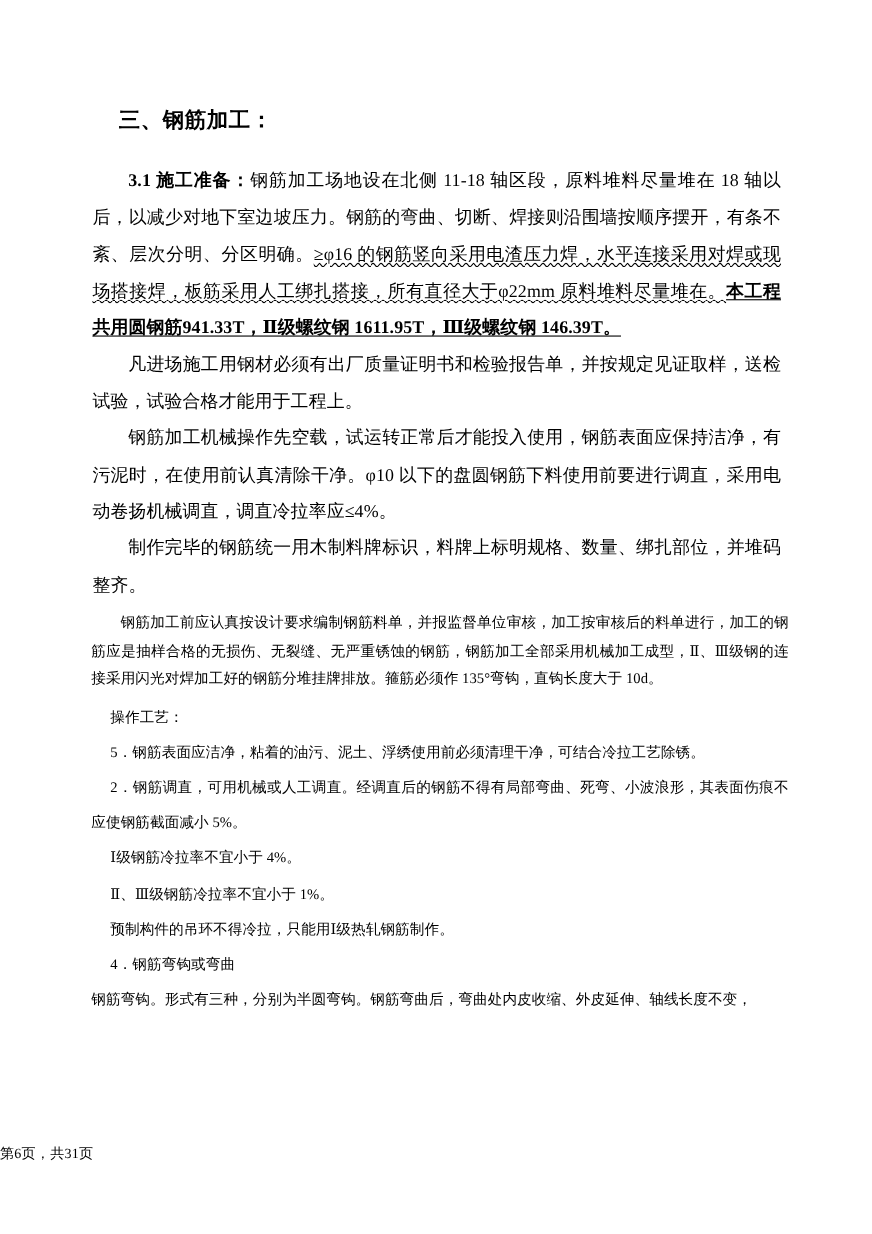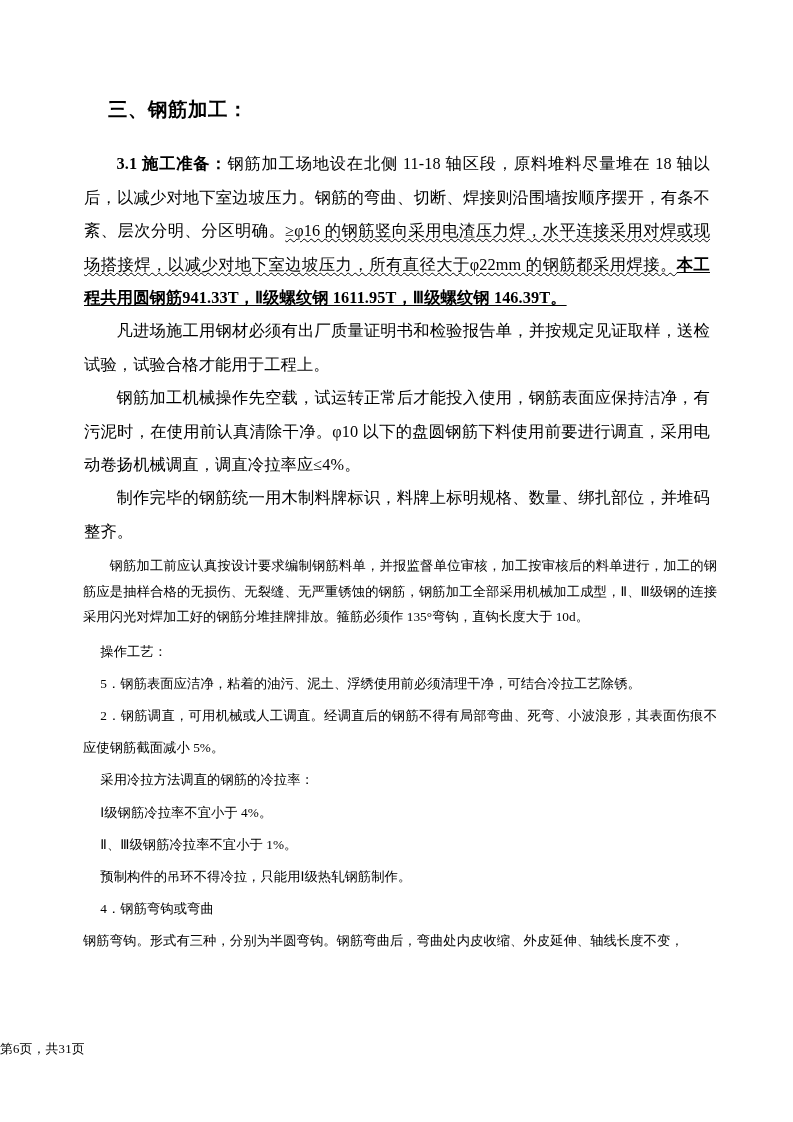--- a/index.html
+++ b/index.html
@@ -16,21 +16,20 @@
     overflow: hidden;
   }
 
   .page {
     position: absolute;
     left: 0; top: 0;
     width: 793px;
     height: 1122px;
     box-sizing: border-box;
     padding: 0;
-    font-family: Liberation Serif, serif;
   }
 
   .content {
     position: absolute;
     left: 84px;
     top: 96px;
     width: 626px;
   }
 
   h1.section-heading {
@@ -111,39 +110,38 @@
 </head>
 <body>
 
 <div class="page">
 
   <div class="content">
 
     <h1 class="section-heading">三、钢筋加工：</h1>
 
     <p class="para para-gap-top">
-      <b>3.1 施工准备：</b><span>钢筋加工场地设在北侧 11-18 轴区段，原料堆料尽量堆在 18 轴以后，以减少对地下室边坡压力。钢筋的弯曲、切断、焊接则沿围墙按顺序摆开，有条不紊、层次分明、分区明确。</span><span class="u-wave">≥φ16 的钢筋竖向采用电渣压力焊，水平连接采用对焊或现场搭接焊，以减少对地下室边坡压力，所有直径大于φ22mm 的钢筋都采用焊接。</span><span class="u-solid">本工程共用圆钢筋941.33T，Ⅱ级螺纹钢 1611.95T，Ⅲ级螺纹钢 146.39T。</span>
+      <b>3.1 施工准备：</b><span>钢筋加工场地设在北侧 11-18 轴区段，原料堆料尽量堆在 18 轴以后，以减少对地下室边坡压力。钢筋的弯曲、切断、焊接则沿围墙按顺序摆开，有条不紊、层次分明、分区明确。</span><span class="u-wave">≥φ16 的钢筋竖向采用电渣压力焊，水平连接采用对焊或现场搭接焊，板筋采用人工绑扎搭接，所有直径大于φ22mm 原料堆料尽量堆在。</span><span class="u-solid">本工程共用圆钢筋941.33T，Ⅱ级螺纹钢 1611.95T，Ⅲ级螺纹钢 146.39T。</span>
     </p>
 
     <p class="para">凡进场施工用钢材必须有出厂质量证明书和检验报告单，并按规定见证取样，送检试验，试验合格才能用于工程上。</p>
 
 
     <p class="para">钢筋加工机械操作先空载，试运转正常后才能投入使用，钢筋表面应保持洁净，有污泥时，在使用前认真清除干净。φ10 以下的盘圆钢筋下料使用前要进行调直，采用电动卷扬机械调直，调直冷拉率应≤4%。</p>
 
     <p class="para">制作完毕的钢筋统一用木制料牌标识，料牌上标明规格、数量、绑扎部位，并堆码整齐。</p>
 
     <p class="small-para" style="margin-top:5px;">钢筋加工前应认真按设计要求编制钢筋料单，并报监督单位审核，加工按审核后的料单进行，加工的钢筋应是抽样合格的无损伤、无裂缝、无严重锈蚀的钢筋，钢筋加工全部采用机械加工成型，Ⅱ、Ⅲ级钢的连接采用闪光对焊加工好的钢筋分堆挂牌排放。箍筋必须作 135°弯钩，直钩长度大于 10d。</p>
 
     <p class="small-line indent-half" style="margin-top:6px;">操作工艺：</p>
 
     <p class="small-line indent-half">5．钢筋表面应洁净，粘着的油污、泥土、浮绣使用前必须清理干净，可结合冷拉工艺除锈。</p>
 
     <p class="small-line indent-half">2．钢筋调直，可用机械或人工调直。经调直后的钢筋不得有局部弯曲、死弯、小波浪形，其表面伤痕不应使钢筋截面减小 5%。</p>
 
-    <p class="small-line indent-half">采用冷拉方法调直的钢筋的冷拉率：</p>
 
     <p class="small-line indent-half">Ⅰ级钢筋冷拉率不宜小于 4%。</p>
 
     <p class="small-line indent-half">Ⅱ、Ⅲ级钢筋冷拉率不宜小于 1%。</p>
 
     <p class="small-line indent-half">预制构件的吊环不得冷拉，只能用Ⅰ级热轧钢筋制作。</p>
 
 
     <p class="small-line indent-half">4．钢筋弯钩或弯曲</p>
 

